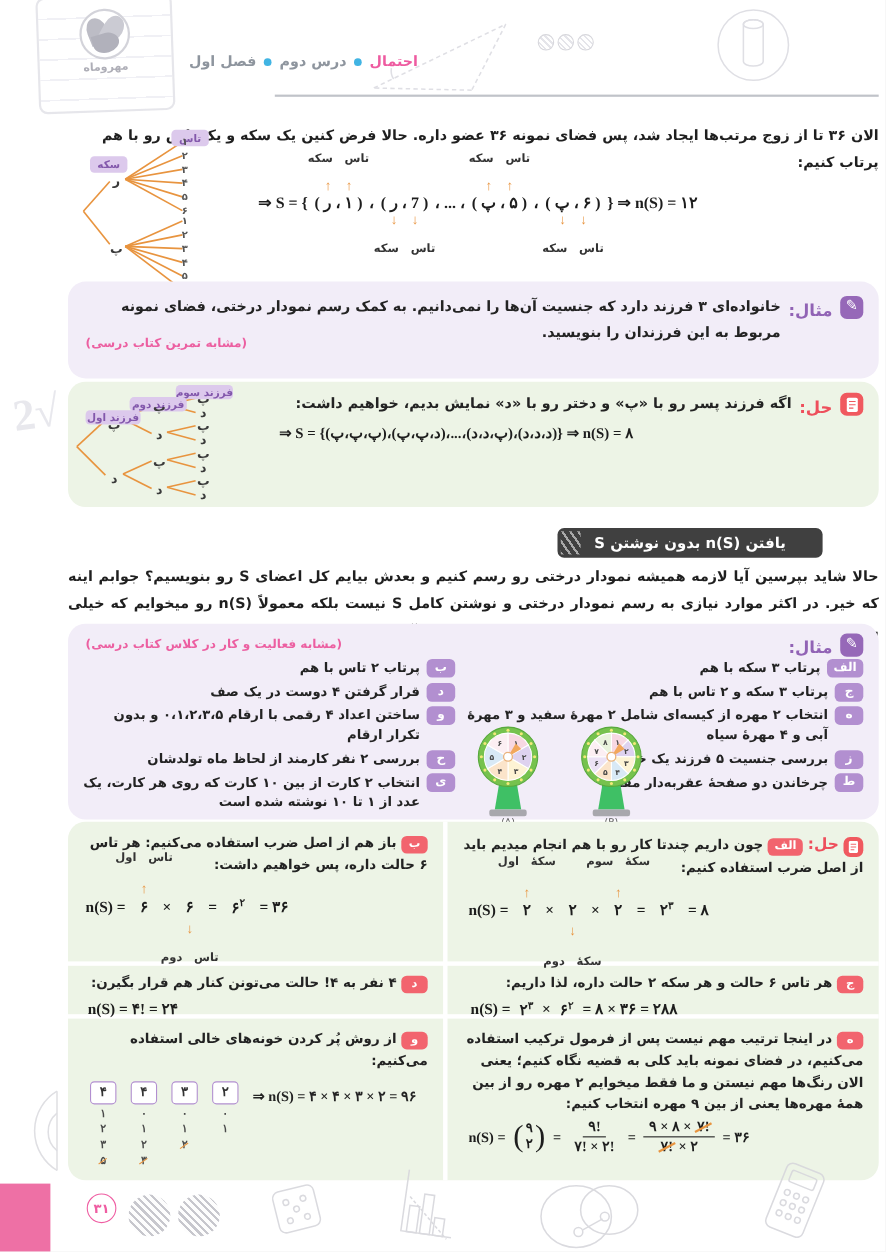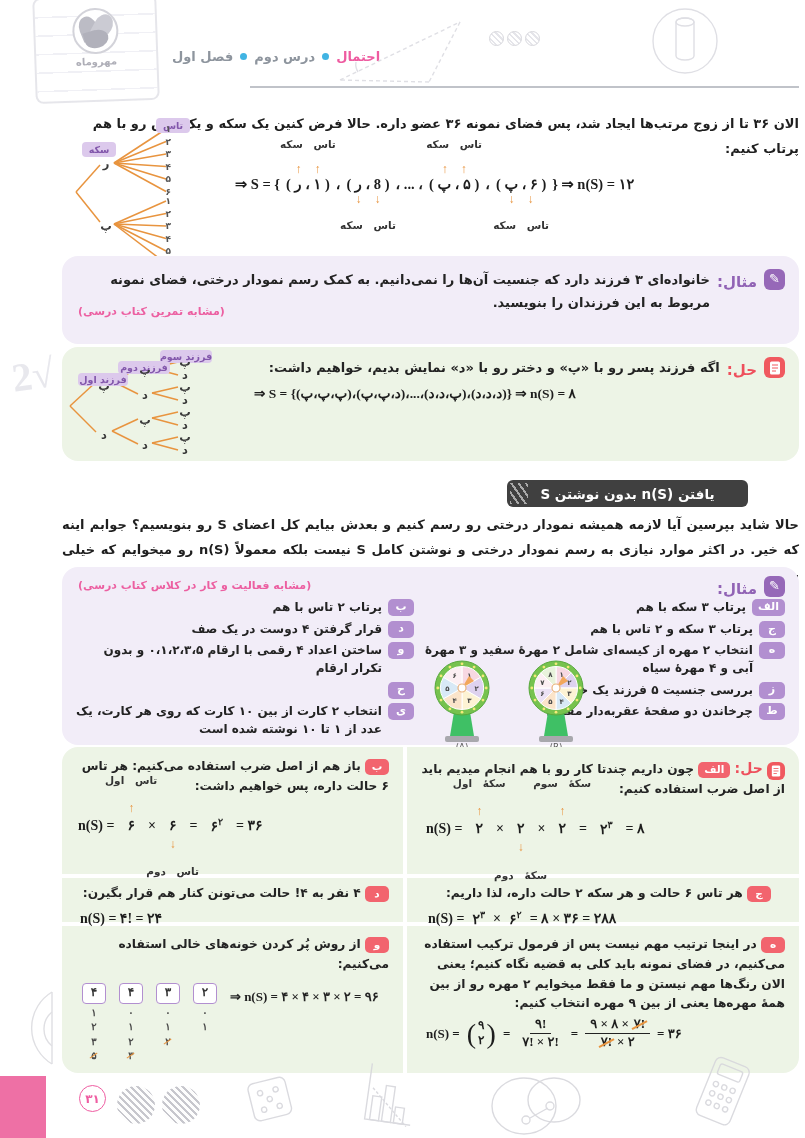--- a/index.html
+++ b/index.html
@@ -90,21 +90,21 @@
   .f-plain { padding:4px 8px 0; }
   .f-e { padding:2px 6px 0; gap:7px; font-size:13px; }
 
   
   .vsep { position:absolute; left:341px; top:0; bottom:0; width:4px; background:#fff; }
   .hsep { position:absolute; left:0; right:0; height:4px; background:#fff; }
   .cell { position:absolute; font-size:12.2px; font-weight:700; line-height:1.62; }
   .cell p { padding:0; }
   .cA { right:0; width:389px; top:0; height:127px; padding:10px 14px 0 10px; }
   .cB { left:0; width:341px; top:0; height:127px; padding:10px 14px 0 10px; }
-  .cC { right:0; width:389px; top:131px; height:44px; padding:6px 28px 0 10px; }
+  .cC { right:0; width:389px; top:131px; height:44px; padding:6px 14px 0 10px; }
   .cD { left:0; width:341px; top:131px; height:44px; padding:6px 14px 0 10px; }
   .cE { right:0; width:389px; top:179px; height:147px; padding:9px 14px 0 10px; }
   .cF { left:0; width:341px; top:179px; height:147px; padding:9px 14px 4px 10px; }
 
   
   .fillrow { direction:ltr; display:flex; gap:13px; align-items:flex-start; margin:8px 0 0 10px;
     font-family:"Liberation Serif", serif; }
   .fillcol { display:flex; flex-direction:column; align-items:center; gap:2px; }
   .numbox { width:24px; height:21px; border:1.6px solid #b28fd0; border-radius:4px; background:#fff;
     display:flex; align-items:center; justify-content:center; font-size:12px; font-weight:bold; color:#333; }
@@ -220,21 +220,21 @@
         <span class="lab lab-top">
           <span class="lab-txt">تاس سکه</span>
           <span class="arr">
             <span>↑</span>
             <span>↑</span>
           </span>
         </span>
       </span>
       <span class="m bo">،</span>
       <span class="tokwrap">
-        <span class="m bo">( ر ، 8 )</span>
+        <span class="m bo">( ر ، 7 )</span>
         <span class="lab lab-bot">
           <span class="arr">
             <span>↓</span>
             <span>↓</span>
           </span>
           <span class="lab-txt">تاس سکه</span>
         </span>
       </span>
       <span class="m bo">، ... ،</span>
       <span class="tokwrap">
@@ -366,20 +366,21 @@
       <div class="ex2-item">
           <span class="badge badge-purple">د</span>
           <span>قرار گرفتن ۴ دوست در یک صف</span>
         </div>
       <div class="ex2-item">
           <span class="badge badge-purple">و</span>
           <span>ساختن اعداد ۴ رقمی با ارقام ۰،۱،۲،۳،۵ و بدون تکرار ارقام</span>
         </div>
       <div class="ex2-item">
           <span class="badge badge-purple">ح</span>
+          <span>بررسی ۲ نفر کارمند از لحاظ ماه تولدشان</span>
         </div>
       <div class="ex2-item">
           <span class="badge badge-purple">ی</span>
           <span>انتخاب ۲ کارت از بین ۱۰ کارت که روی هر کارت، یک عدد از ۱ تا ۱۰ نوشته شده است</span>
         </div>
     </div>
 
     <div style="position:absolute; left:358px; top:90px; direction:ltr; display:flex; gap:10px;">
       <svg width="84" height="98" viewBox="0 0 84 98">
           <path d="M34,55 L50,55 L54,79 L30,79 Z" fill="#3fc065"></path>

